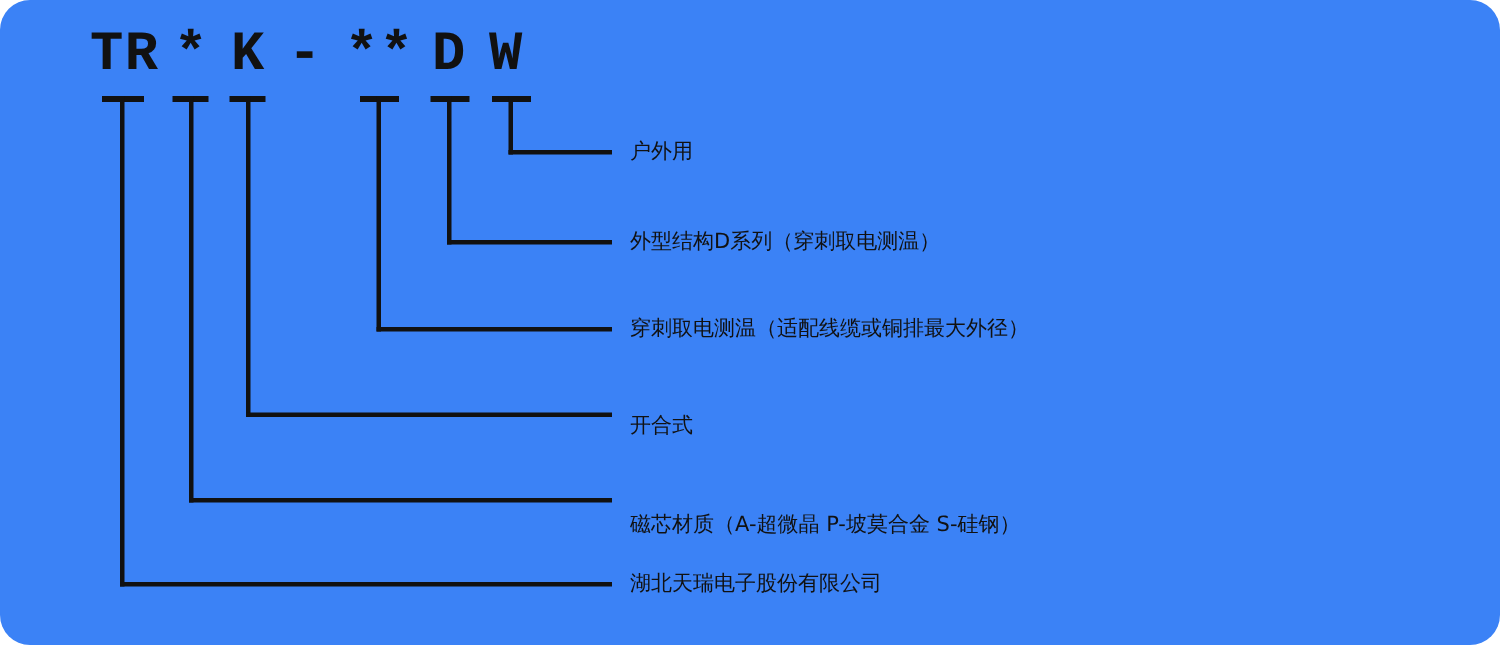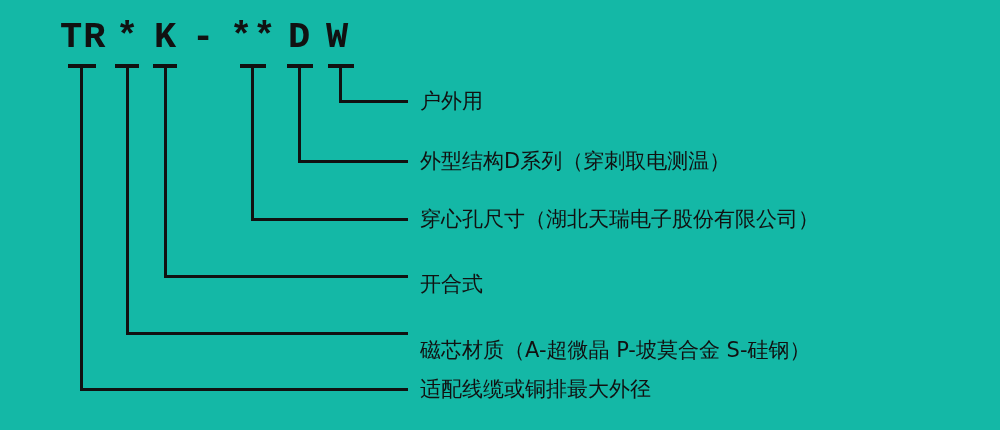--- a/index.html
+++ b/index.html
@@ -10,21 +10,22 @@
   body {
     width: 1000px;
     height: 430px;
     position: relative;
     font-family: "DejaVu Sans", sans-serif;
     color: #111111;
   }
   .canvas {
     position: absolute;
     inset: 0;
-    background: #14b8a6;
+    background: #3b82f6;
+    border-radius: 20px;
   }
   .code-part {
     position: absolute;
     top: 16px;
     font-family: "Liberation Mono", "DejaVu Sans Mono", monospace;
     font-size: 37px;
     font-weight: bold;
     line-height: 42px;
     color: #111111;
     letter-spacing: 1px;
@@ -43,21 +44,21 @@
     background: #111111;
   }
   .hline {
     position: absolute;
     height: 3px;
     background: #111111;
   }
   .callout-label {
     position: absolute;
     left: 420px;
-    font-size: 21px;
+    font-size: 14px;
     line-height: 24px;
     white-space: nowrap;
     color: #111111;
     font-family: "DejaVu Sans", sans-serif;
   }
 </style>
 </head>
 <body>
 
 <div class="canvas">
@@ -87,34 +88,34 @@
 
   <div>
     <div class="vline" style="left:298px; height:99px"></div>
     <div class="hline" style="left:298px; top:160px; width:110px"></div>
     <div class="callout-label" style="top:149px">外型结构D系列（穿刺取电测温）</div>
   </div>
 
   <div>
     <div class="vline" style="left:251px; height:157px"></div>
     <div class="hline" style="left:251px; top:218px; width:157px"></div>
-    <div class="callout-label" style="top:207px">穿心孔尺寸（湖北天瑞电子股份有限公司）</div>
+    <div class="callout-label" style="top:207px">穿刺取电测温（适配线缆或铜排最大外径）</div>
   </div>
 
   <div>
     <div class="vline" style="left:164px; height:214px"></div>
     <div class="hline" style="left:164px; top:275px; width:244px"></div>
     <div class="callout-label" style="top:272px">开合式</div>
   </div>
 
   <div>
     <div class="vline" style="left:126px; height:271px"></div>
     <div class="hline" style="left:126px; top:332px; width:282px"></div>
     <div class="callout-label" style="top:338px">磁芯材质（A-超微晶 P-坡莫合金 S-硅钢）</div>
   </div>
 
   <div>
     <div class="vline" style="left:80px; height:327px"></div>
     <div class="hline" style="left:80px; top:388px; width:328px"></div>
-    <div class="callout-label" style="top:377px">适配线缆或铜排最大外径</div>
+    <div class="callout-label" style="top:377px">湖北天瑞电子股份有限公司</div>
   </div>
 
 </div>
 
 </body></html>

